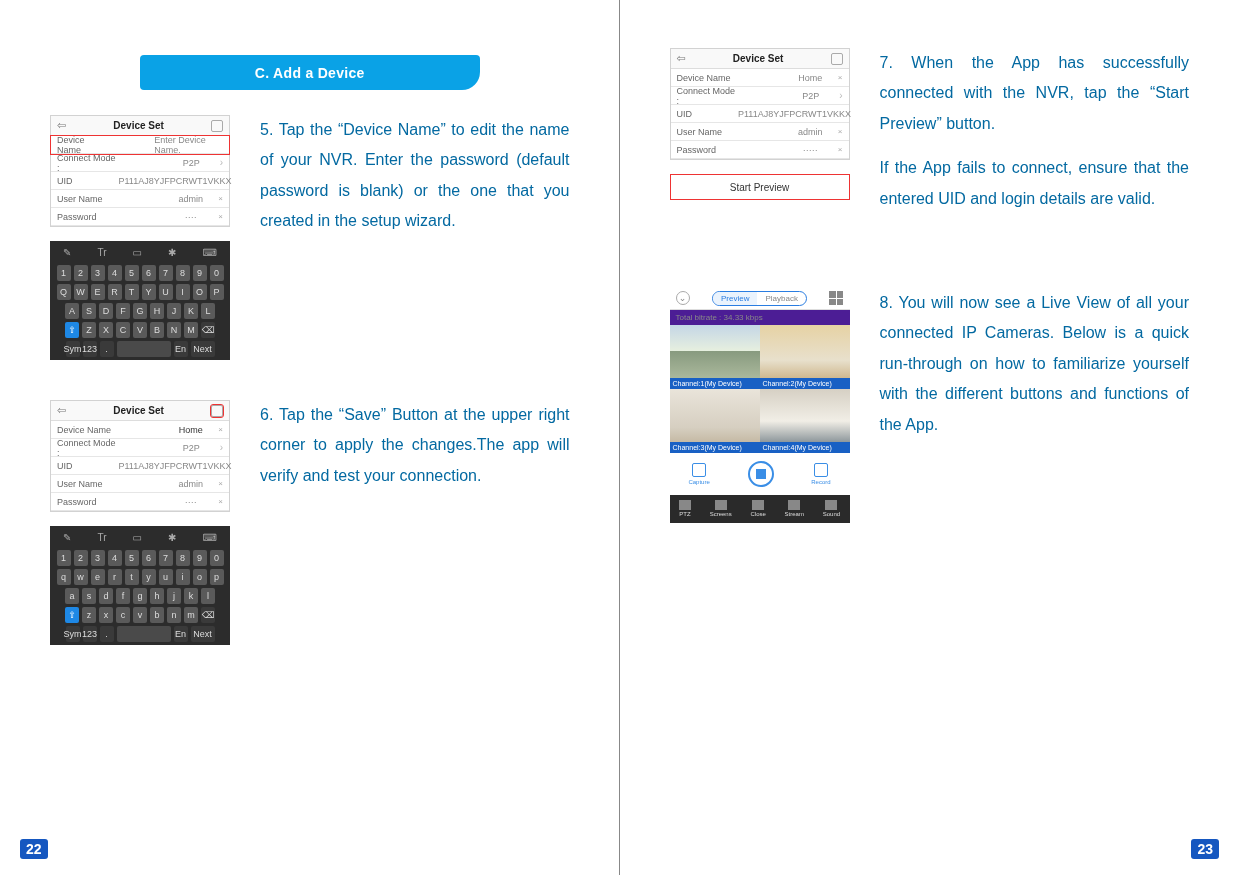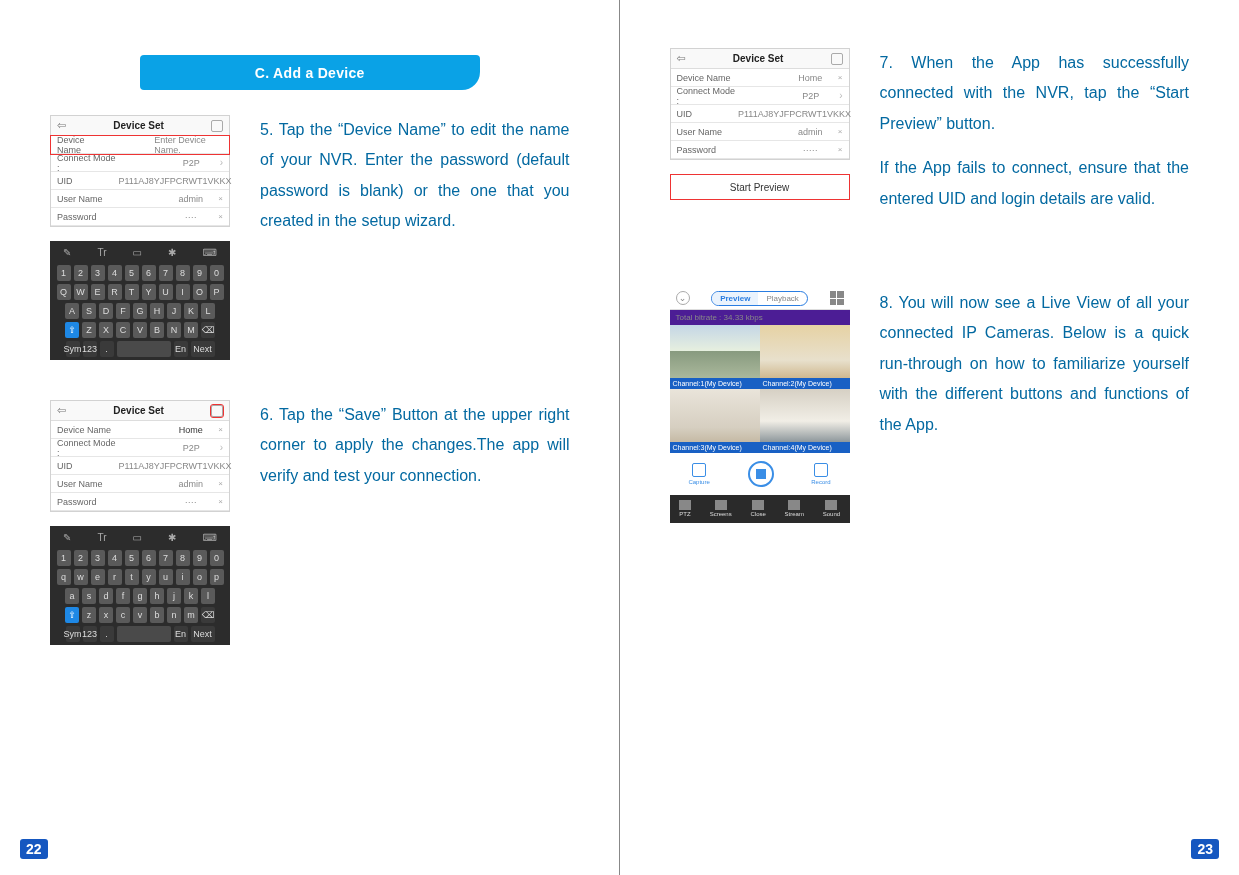--- a/index.html
+++ b/index.html
@@ -92,21 +92,21 @@
     width:180px; background:#f3f3f3; font-size:8px; color:#555;
   }
   .live .top {
     height:22px; display:flex; align-items:center; justify-content:space-between;
     padding:0 6px; background:#fff; border-bottom:1px solid #ddd;
   }
   .live .top .circ { width:14px;height:14px;border:1px solid #aaa;border-radius:50%;
      display:flex;align-items:center;justify-content:center;color:#888;font-size:9px;}
   .live .seg { display:flex; border:1px solid #2a7de1; border-radius:10px; overflow:hidden; font-size:8px;}
   .live .seg div{ padding:2px 8px;}
-  .live .seg .on{ background:#eaf3fd; color:#2a7de1;font-weight:bold;}
+  .live .seg .on{ background:#eaf3fd; color:#2a7de1;}
   .live .seg .off{ color:#888;}
   .live .grid4 { width:14px;height:14px; display:grid; grid-template-columns:1fr 1fr; gap:1px;}
   .live .grid4 div{ background:#888;}
   .live .bitrate{ font-size:8px; color:#888; padding:3px 6px; background:#4c1d95;}
   .live .cams { display:grid; grid-template-columns:1fr 1fr; }
   .live .cam { position:relative; height:64px; overflow:hidden; }
   .live .cam .img1{width:100%;height:100%;background:linear-gradient(#c4d6e6,#e6efdf 40%,#889a7f 41%,#b8c5a8);}
   .live .cam .img2{width:100%;height:100%;background:linear-gradient(#e6d2a4,#e8e0cc 55%,#bfa06a);}
   .live .cam .img3{width:100%;height:100%;background:linear-gradient(#e9e4da,#d6cfc1 60%,#b8a98f);}
   .live .cam .img4{width:100%;height:100%;background:linear-gradient(#d6d0c4,#f1eee6 50%,#5a6a75);}

